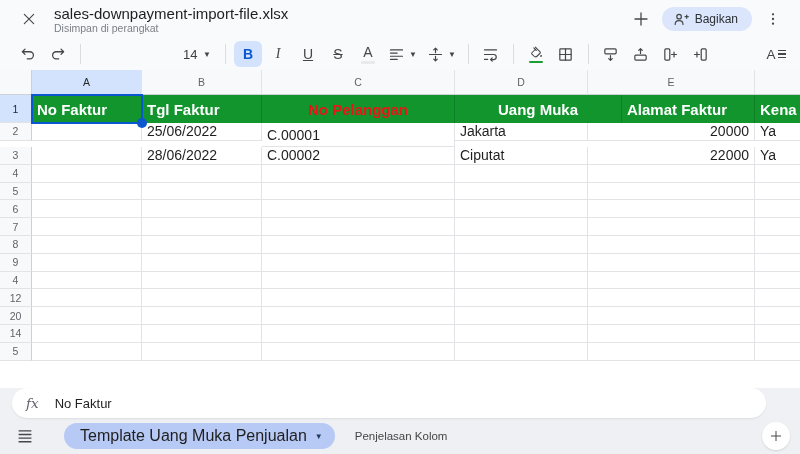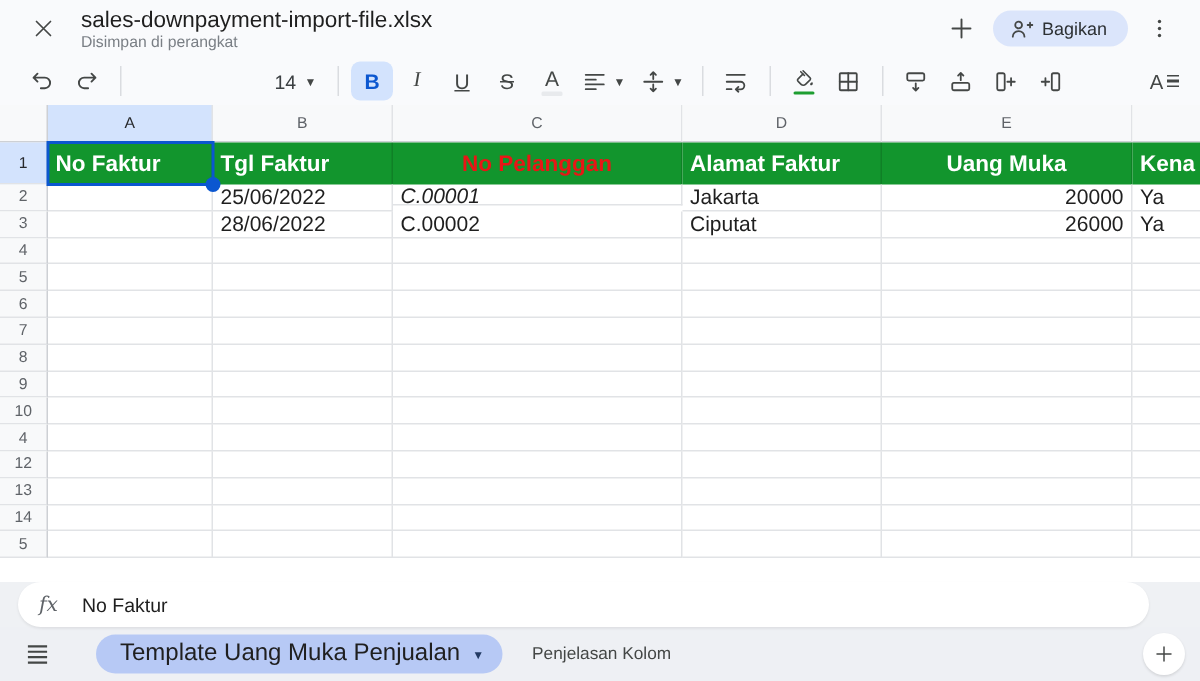--- a/index.html
+++ b/index.html
@@ -220,40 +220,40 @@
       <div class="hcell" style="width: 193px; height: 25px;">C</div>
       <div class="hcell" style="width: 133px; height: 25px;">D</div>
       <div class="hcell" style="width: 167px; height: 25px;">E</div>
       <div class="hcell" style="width: 120px; height: 25px;"></div>
     </div>
     <div class="grow greenrow">
       <div class="gcell sel-head" style="width: 32px; height: 28px;">1</div>
       <div class="cell" style="width: 110px; height: 28px; background: rgb(18, 149, 45); color: rgb(255, 255, 255); justify-content: flex-start;">No Faktur</div>
       <div class="cell" style="width: 120px; height: 28px; background: rgb(18, 149, 45); color: rgb(255, 255, 255); justify-content: flex-start;">Tgl Faktur</div>
       <div class="cell" style="width: 193px; height: 28px; background: rgb(18, 149, 45); color: rgb(232, 22, 22); justify-content: center;">No Pelanggan</div>
+      <div class="cell" style="width: 167px; height: 28px; background: rgb(18, 149, 45); color: rgb(255, 255, 255); justify-content: center;">Uang Muka</div>
       <div class="cell" style="width: 133px; height: 28px; background: rgb(18, 149, 45); color: rgb(255, 255, 255); justify-content: flex-start;">Alamat Faktur</div>
-      <div class="cell" style="width: 167px; height: 28px; background: rgb(18, 149, 45); color: rgb(255, 255, 255); justify-content: center;">Uang Muka</div>
       <div class="cell" style="width: 120px; height: 28px; background: rgb(18, 149, 45); color: rgb(255, 255, 255); justify-content: flex-start;">Kena Pajak</div>
     </div>
     <div class="grow">
       <div class="gcell" style="width: 32px; height: 17.8px;">2</div>
       <div class="cell" style="width: 110px; height: 17.8px; justify-content: flex-start;"></div>
       <div class="cell" style="width: 120px; height: 17.8px; justify-content: flex-start;">25/06/2022</div>
-      <div class="cell" style="width: 193px; height: 14px; justify-content: flex-start; font-style: italic;">C.00001</div>
+      <div class="cell" style="width: 193px; height: 24px; justify-content: flex-start;">C.00001</div>
       <div class="cell" style="width: 133px; height: 17.8px; justify-content: flex-start;">Jakarta</div>
       <div class="cell" style="width: 167px; height: 17.8px; justify-content: flex-end;">20000</div>
       <div class="cell" style="width: 120px; height: 17.8px; justify-content: flex-start;">Ya</div>
     </div>
     <div class="grow">
       <div class="gcell" style="width: 32px; height: 17.8px;">3</div>
       <div class="cell" style="width: 110px; height: 17.8px; justify-content: flex-start;"></div>
       <div class="cell" style="width: 120px; height: 17.8px; justify-content: flex-start;">28/06/2022</div>
       <div class="cell" style="width: 193px; height: 17.8px; justify-content: flex-start;">C.00002</div>
       <div class="cell" style="width: 133px; height: 17.8px; justify-content: flex-start;">Ciputat</div>
-      <div class="cell" style="width: 167px; height: 17.8px; justify-content: flex-end;">26000</div>
+      <div class="cell" style="width: 167px; height: 17.8px; justify-content: flex-end;">22000</div>
       <div class="cell" style="width: 120px; height: 17.8px; justify-content: flex-start;">Ya</div>
     </div>
     <div class="grow">
       <div class="gcell" style="width: 32px; height: 17.8px;">4</div>
       <div class="cell" style="width: 110px; height: 17.8px; justify-content: flex-start;"></div>
       <div class="cell" style="width: 120px; height: 17.8px; justify-content: flex-start;"></div>
       <div class="cell" style="width: 193px; height: 17.8px; justify-content: flex-start;"></div>
       <div class="cell" style="width: 133px; height: 17.8px; justify-content: flex-start;"></div>
       <div class="cell" style="width: 167px; height: 17.8px; justify-content: flex-end;"></div>
       <div class="cell" style="width: 120px; height: 17.8px; justify-content: flex-start;"></div>
@@ -297,48 +297,39 @@
     <div class="grow">
       <div class="gcell" style="width: 32px; height: 17.8px;">9</div>
       <div class="cell" style="width: 110px; height: 17.8px; justify-content: flex-start;"></div>
       <div class="cell" style="width: 120px; height: 17.8px; justify-content: flex-start;"></div>
       <div class="cell" style="width: 193px; height: 17.8px; justify-content: flex-start;"></div>
       <div class="cell" style="width: 133px; height: 17.8px; justify-content: flex-start;"></div>
       <div class="cell" style="width: 167px; height: 17.8px; justify-content: flex-end;"></div>
       <div class="cell" style="width: 120px; height: 17.8px; justify-content: flex-start;"></div>
     </div>
     <div class="grow">
-      <div class="gcell" style="width: 32px; height: 17.8px;">10</div>
-      <div class="cell" style="width: 110px; height: 17.8px; justify-content: flex-start;"></div>
-      <div class="cell" style="width: 120px; height: 17.8px; justify-content: flex-start;"></div>
-      <div class="cell" style="width: 193px; height: 17.8px; justify-content: flex-start;"></div>
-      <div class="cell" style="width: 133px; height: 17.8px; justify-content: flex-start;"></div>
-      <div class="cell" style="width: 167px; height: 17.8px; justify-content: flex-end;"></div>
-      <div class="cell" style="width: 120px; height: 17.8px; justify-content: flex-start;"></div>
-    </div>
-    <div class="grow">
       <div class="gcell" style="width: 32px; height: 17.8px;">4</div>
       <div class="cell" style="width: 110px; height: 17.8px; justify-content: flex-start;"></div>
       <div class="cell" style="width: 120px; height: 17.8px; justify-content: flex-start;"></div>
       <div class="cell" style="width: 193px; height: 17.8px; justify-content: flex-start;"></div>
       <div class="cell" style="width: 133px; height: 17.8px; justify-content: flex-start;"></div>
       <div class="cell" style="width: 167px; height: 17.8px; justify-content: flex-end;"></div>
       <div class="cell" style="width: 120px; height: 17.8px; justify-content: flex-start;"></div>
     </div>
     <div class="grow">
       <div class="gcell" style="width: 32px; height: 17.8px;">12</div>
       <div class="cell" style="width: 110px; height: 17.8px; justify-content: flex-start;"></div>
       <div class="cell" style="width: 120px; height: 17.8px; justify-content: flex-start;"></div>
       <div class="cell" style="width: 193px; height: 17.8px; justify-content: flex-start;"></div>
       <div class="cell" style="width: 133px; height: 17.8px; justify-content: flex-start;"></div>
       <div class="cell" style="width: 167px; height: 17.8px; justify-content: flex-end;"></div>
       <div class="cell" style="width: 120px; height: 17.8px; justify-content: flex-start;"></div>
     </div>
     <div class="grow">
-      <div class="gcell" style="width: 32px; height: 17.8px;">13</div>
+      <div class="gcell" style="width: 32px; height: 17.8px;">20</div>
       <div class="cell" style="width: 110px; height: 17.8px; justify-content: flex-start;"></div>
       <div class="cell" style="width: 120px; height: 17.8px; justify-content: flex-start;"></div>
       <div class="cell" style="width: 193px; height: 17.8px; justify-content: flex-start;"></div>
       <div class="cell" style="width: 133px; height: 17.8px; justify-content: flex-start;"></div>
       <div class="cell" style="width: 167px; height: 17.8px; justify-content: flex-end;"></div>
       <div class="cell" style="width: 120px; height: 17.8px; justify-content: flex-start;"></div>
     </div>
     <div class="grow">
       <div class="gcell" style="width: 32px; height: 17.8px;">14</div>
       <div class="cell" style="width: 110px; height: 17.8px; justify-content: flex-start;"></div>

